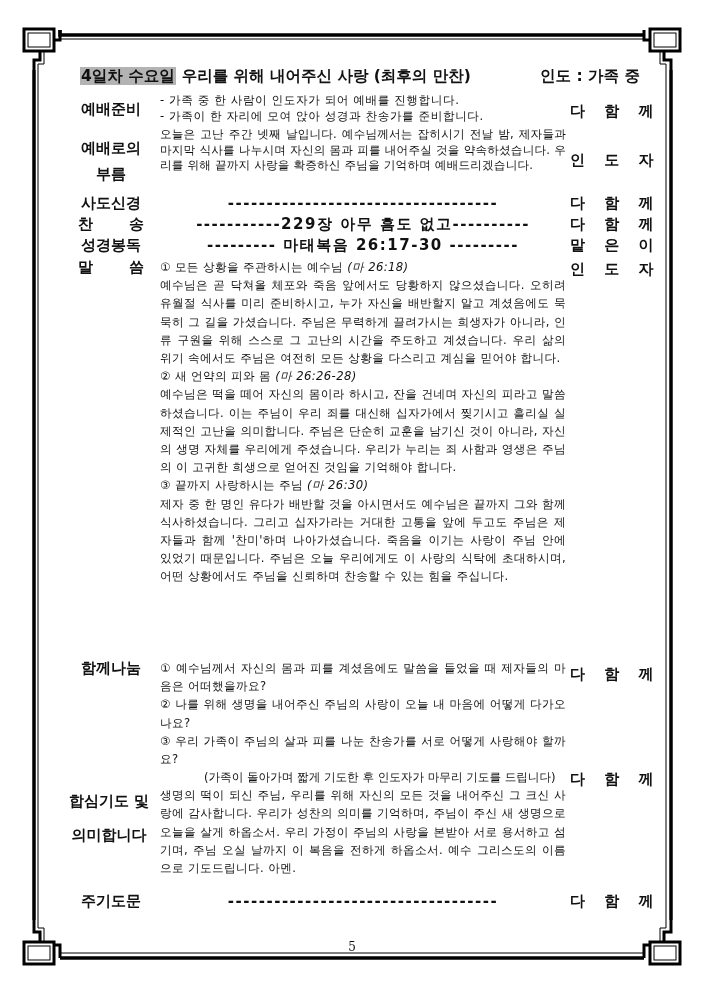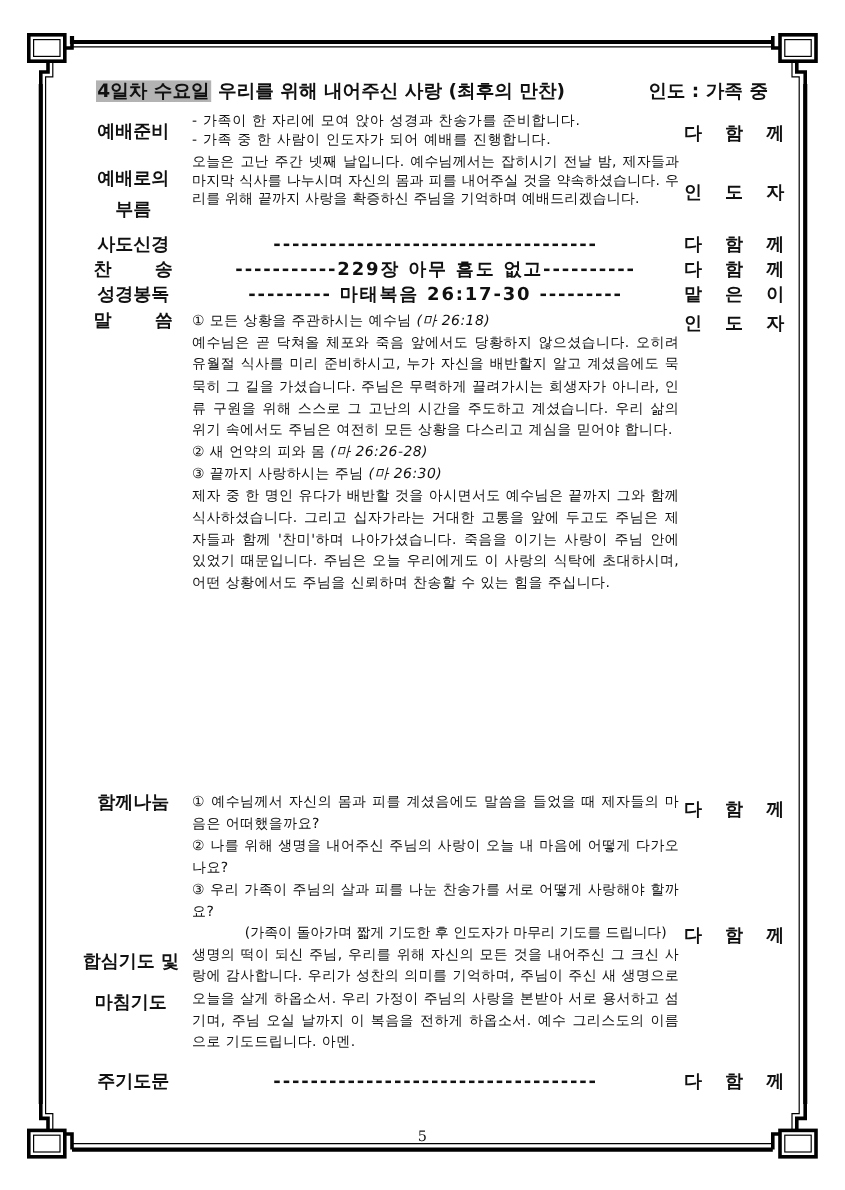--- a/index.html
+++ b/index.html
@@ -78,22 +78,22 @@
 </svg>
 
 <div class="header">
   <span class="day">4일차 수요일</span><span class="title">우리를 위해 내어주신 사랑 (최후의 만찬)</span>
   <span class="leader">인도 : 가족 중</span>
 </div>
 
 <div class="row" style="top:92px;height:36px;">
   <div class="label" style="top:8px;">예배준비</div>
   <div class="body" style="top:0;line-height:16px;letter-spacing:0.6px;">
+    <p>- 가족 중 한 사람이 인도자가 되어 예배를 진행합니다.</p>
     <p>- 가족이 한 자리에 모여 앉아 성경과 찬송가를 준비합니다.</p>
-    <p>- 가족 중 한 사람이 인도자가 되어 예배를 진행합니다.</p>
   </div>
   <div class="role" style="top:10px;">다 함 께</div>
 </div>
 
 <div class="row" style="top:127px;height:64px;">
   <div class="label" style="top:8px;line-height:26px;">
     <div>예배로의</div>
     <div>부름</div>
   </div>
   <div class="body" style="top:0;line-height:15.6px;letter-spacing:0.2px;">오늘은 고난 주간 넷째 날입니다. 예수님께서는 잡히시기 전날 밤, 제자들과 마지막 식사를 나누시며 자신의 몸과 피를 내어주실 것을 약속하셨습니다. 우리를 위해 끝까지 사랑을 확증하신 주님을 기억하며 예배드리겠습니다.</div>
@@ -123,40 +123,41 @@
 
 <div class="row" style="top:258px;height:400px;">
   <div class="label spread" style="top:0;">
     <span>말</span>
     <span>씀</span>
   </div>
   <div class="body" style="top:0;">
     <p><span>① 모든 상황을 주관하시는 예수님</span> <span class="ref">(마 26:18)</span></p>
     <p>예수님은 곧 닥쳐올 체포와 죽음 앞에서도 당황하지 않으셨습니다. 오히려 유월절 식사를 미리 준비하시고, 누가 자신을 배반할지 알고 계셨음에도 묵묵히 그 길을 가셨습니다. 주님은 무력하게 끌려가시는 희생자가 아니라, 인류 구원을 위해 스스로 그 고난의 시간을 주도하고 계셨습니다. 우리 삶의 위기 속에서도 주님은 여전히 모든 상황을 다스리고 계심을 믿어야 합니다.</p>
     <p><span>② 새 언약의 피와 몸</span> <span class="ref">(마 26:26-28)</span></p>
+    <p>예수님은 떡을 떼어 자신의 몸이라 하시고, 잔을 건네며 자신의 피라고 말씀하셨습니다. 이는 주님이 우리 죄를 대신해 십자가에서 찢기시고 흘리실 실제적인 고난을 의미합니다. 주님은 단순히 교훈을 남기신 것이 아니라, 자신의 생명 자체를 우리에게 주셨습니다. 우리가 누리는 죄 사함과 영생은 주님의 이 고귀한 희생으로 얻어진 것임을 기억해야 합니다.</p>
     <p><span>③ 끝까지 사랑하시는 주님</span> <span class="ref">(마 26:30)</span></p>
     <p>제자 중 한 명인 유다가 배반할 것을 아시면서도 예수님은 끝까지 그와 함께 식사하셨습니다. 그리고 십자가라는 거대한 고통을 앞에 두고도 주님은 제자들과 함께 '찬미'하며 나아가셨습니다. 죽음을 이기는 사랑이 주님 안에 있었기 때문입니다. 주님은 오늘 우리에게도 이 사랑의 식탁에 초대하시며, 어떤 상황에서도 주님을 신뢰하며 찬송할 수 있는 힘을 주십니다.</p>
   </div>
   <div class="role" style="top:2px;">인 도 자</div>
 </div>
 
 <div class="row" style="top:659px;height:110px;">
   <div class="label" style="top:0;">함께나눔</div>
   <div class="body" style="top:0;">
     <p>① 예수님께서 자신의 몸과 피를 계셨음에도 말씀을 들었을 때 제자들의 마음은 어떠했을까요?</p>
     <p>② 나를 위해 생명을 내어주신 주님의 사랑이 오늘 내 마음에 어떻게 다가오나요?</p>
     <p>③ 우리 가족이 주님의 살과 피를 나눈 찬송가를 서로 어떻게 사랑해야 할까요?</p>
   </div>
   <div class="role" style="top:6px;">다 함 께</div>
 </div>
 
 <div class="row" style="top:768px;height:130px;">
   <div class="label" style="top:16px;width:86px;line-height:34px;left:-4px;">
     <div>합심기도 및</div>
-    <div>마침기도</div>
+    <div>의미합니다</div>
   </div>
   <div class="body" style="top:0;">
     <p style="letter-spacing:0px;margin-left:44px;">(가족이 돌아가며 짧게 기도한 후 인도자가 마무리 기도를 드립니다)</p>
     <p>생명의 떡이 되신 주님, 우리를 위해 자신의 모든 것을 내어주신 그 크신 사랑에 감사합니다. 우리가 성찬의 의미를 기억하며, 주님이 주신 새 생명으로 오늘을 살게 하옵소서. 우리 가정이 주님의 사랑을 본받아 서로 용서하고 섬기며, 주님 오실 날까지 이 복음을 전하게 하옵소서. 예수 그리스도의 이름으로 기도드립니다. 아멘.</p>
   </div>
   <div class="role" style="top:2px;">다 함 께</div>
 </div>
 
 <div class="row" style="top:892px;height:22px;">
   <div class="label">주기도문</div>

